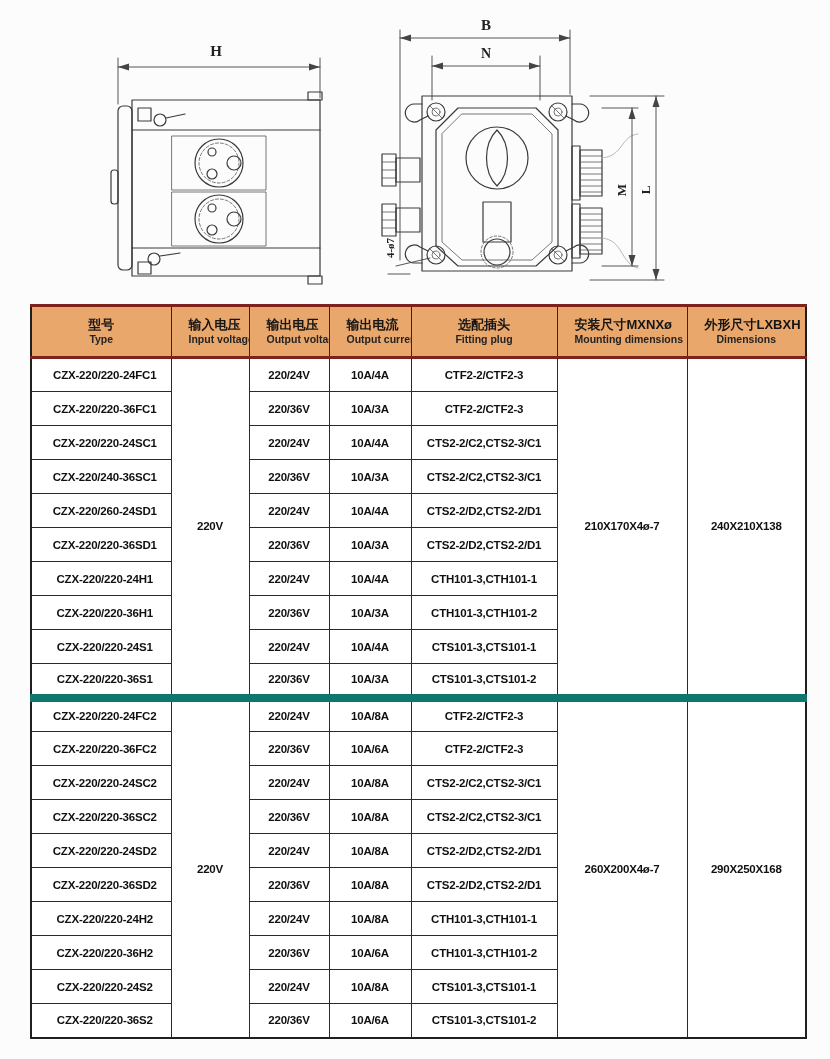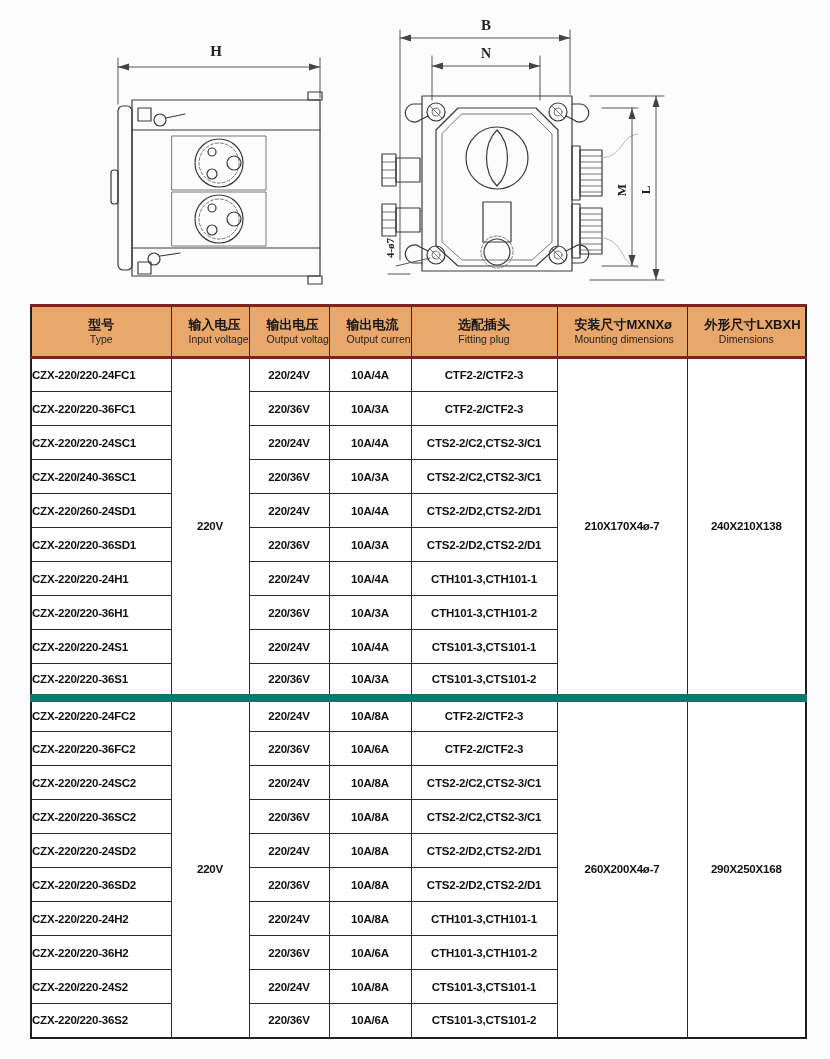--- a/index.html
+++ b/index.html
@@ -17,24 +17,24 @@
   .ghost{fill:none;stroke:#b9b9b9;stroke-width:1}
   .dimtext{font-family:"Liberation Serif",serif;font-weight:bold;fill:#222}
   .arrow{fill:#444;stroke:none}
 
   #spec-table{position:absolute;left:30px;top:304px;width:775px;border-collapse:collapse;
               table-layout:fixed;border:2px solid #1f1f1f;background:#fff}
   #spec-table th,#spec-table td{border:1px solid #2a2a2a;overflow:hidden}
   #spec-table thead th{background:#E9A76C;border-top:3px solid #7E221E;border-bottom:3px solid #7E221E;
               height:52px;padding:2px 17px;vertical-align:middle}
   th .cn{font-size:13px;font-weight:bold;color:#151515;white-space:nowrap;line-height:1.25}
-  th .en{font-size:10.5px;font-weight:normal;color:#232323;white-space:nowrap;line-height:1.2}
+  th .en{font-size:10.5px;font-weight:bold;color:#232323;white-space:nowrap;line-height:1.2}
   #spec-table td{height:34px;text-align:center;font-size:11.5px;font-weight:bold;color:#101010;
               letter-spacing:-0.2px;white-space:nowrap}
-  #spec-table td.model-cell{text-align:left;}
+  #spec-table td.model-cell{text-align:center;padding-left:7px}
   #spec-table tr.group-start td{border-top:8px solid #0f766e}
 </style>
 </head>
 <body>
 
 <div id="page">
 
   <svg id="side-view" class="diagram" width="250" height="290" viewBox="0 0 250 290">
 
     <line class="dim" x1="30" y1="46" x2="30" y2="92"></line>

